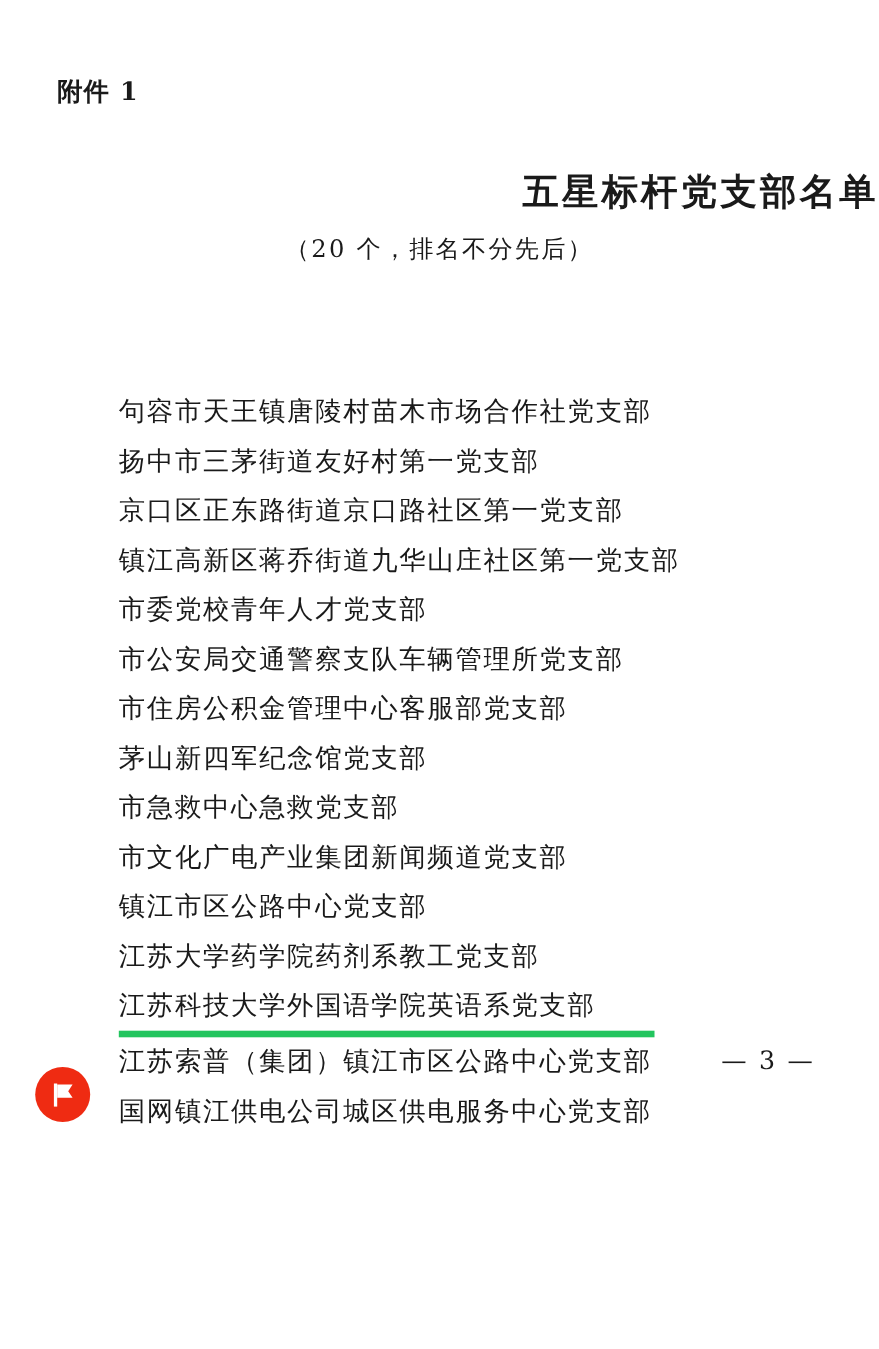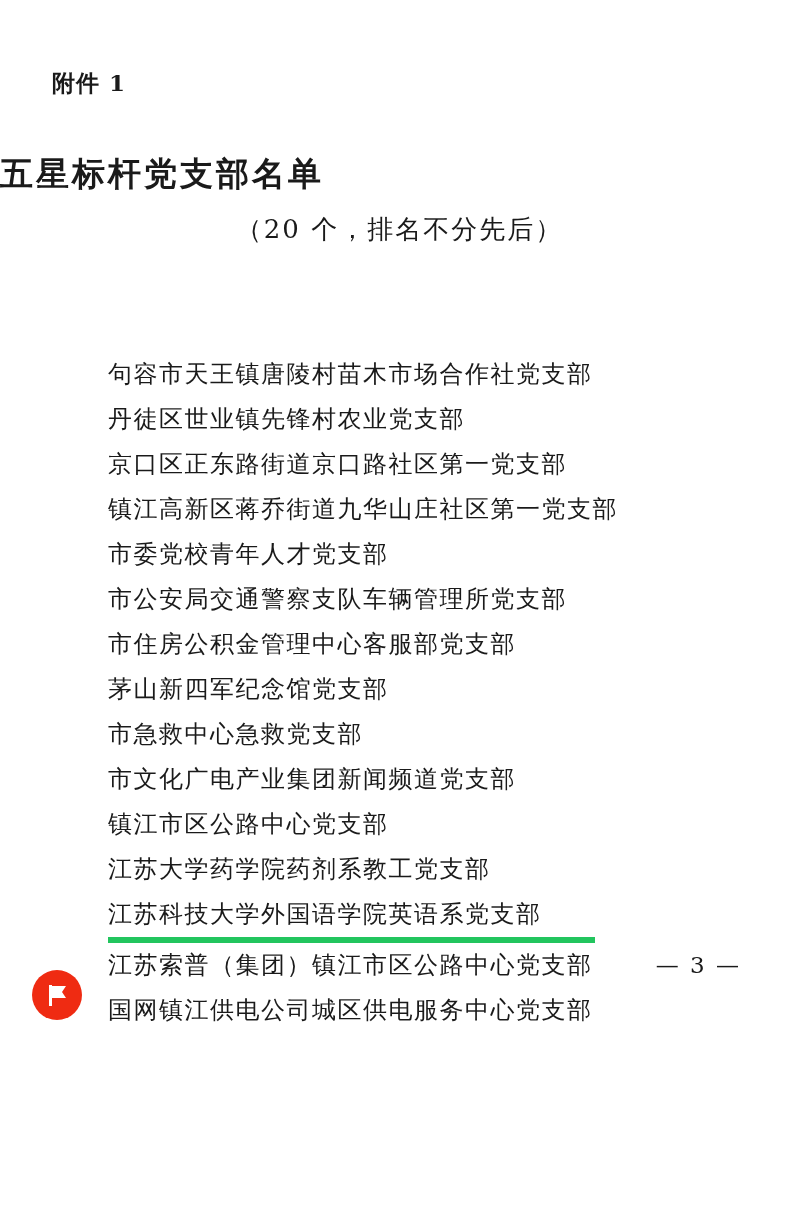--- a/index.html
+++ b/index.html
@@ -31,34 +31,34 @@
     font-weight: bold;
     letter-spacing: 1px;
     font-family: "DejaVu Serif", "Liberation Serif", serif;
   }
 
   .doc-title {
     position: absolute;
     left: 0;
     right: 0;
     top: 152px;
-    text-align: left;
+    text-align: right;
     font-size: 33px;
     font-weight: bold;
     letter-spacing: 3px;
     font-family: "DejaVu Serif", "Liberation Serif", serif;
   }
 
   .doc-subtitle {
     position: absolute;
     left: 0;
     right: 0;
     top: 212px;
     text-align: center;
-    font-size: 26px;
+    font-size: 22px;
     letter-spacing: 2px;
     font-family: "DejaVu Serif", "Liberation Serif", serif;
   }
 
   .list {
     position: absolute;
     left: 108px;
     top: 305px;
     width: 600px;
     margin-top: 47px;
@@ -110,21 +110,21 @@
 <div class="page">
 
   <div class="attachment-label">附件 1</div>
 
   <div class="doc-title">五星标杆党支部名单</div>
 
   <div class="doc-subtitle">（20 个，排名不分先后）</div>
 
   <div class="list" id="branch-list">
       <div class="list-item">句容市天王镇唐陵村苗木市场合作社党支部</div>
-      <div class="list-item">丹徒区世业镇先锋村农业党支部</div>
+      <div class="list-item">扬中市三茅街道友好村第一党支部</div>
       <div class="list-item">京口区正东路街道京口路社区第一党支部</div>
       <div class="list-item">镇江高新区蒋乔街道九华山庄社区第一党支部</div>
       <div class="list-item">市委党校青年人才党支部</div>
       <div class="list-item">市公安局交通警察支队车辆管理所党支部</div>
       <div class="list-item">市住房公积金管理中心客服部党支部</div>
       <div class="list-item">茅山新四军纪念馆党支部</div>
       <div class="list-item">市急救中心急救党支部</div>
       <div class="list-item">市文化广电产业集团新闻频道党支部</div>
       <div class="list-item">镇江市区公路中心党支部</div>
       <div class="list-item">江苏大学药学院药剂系教工党支部</div>

